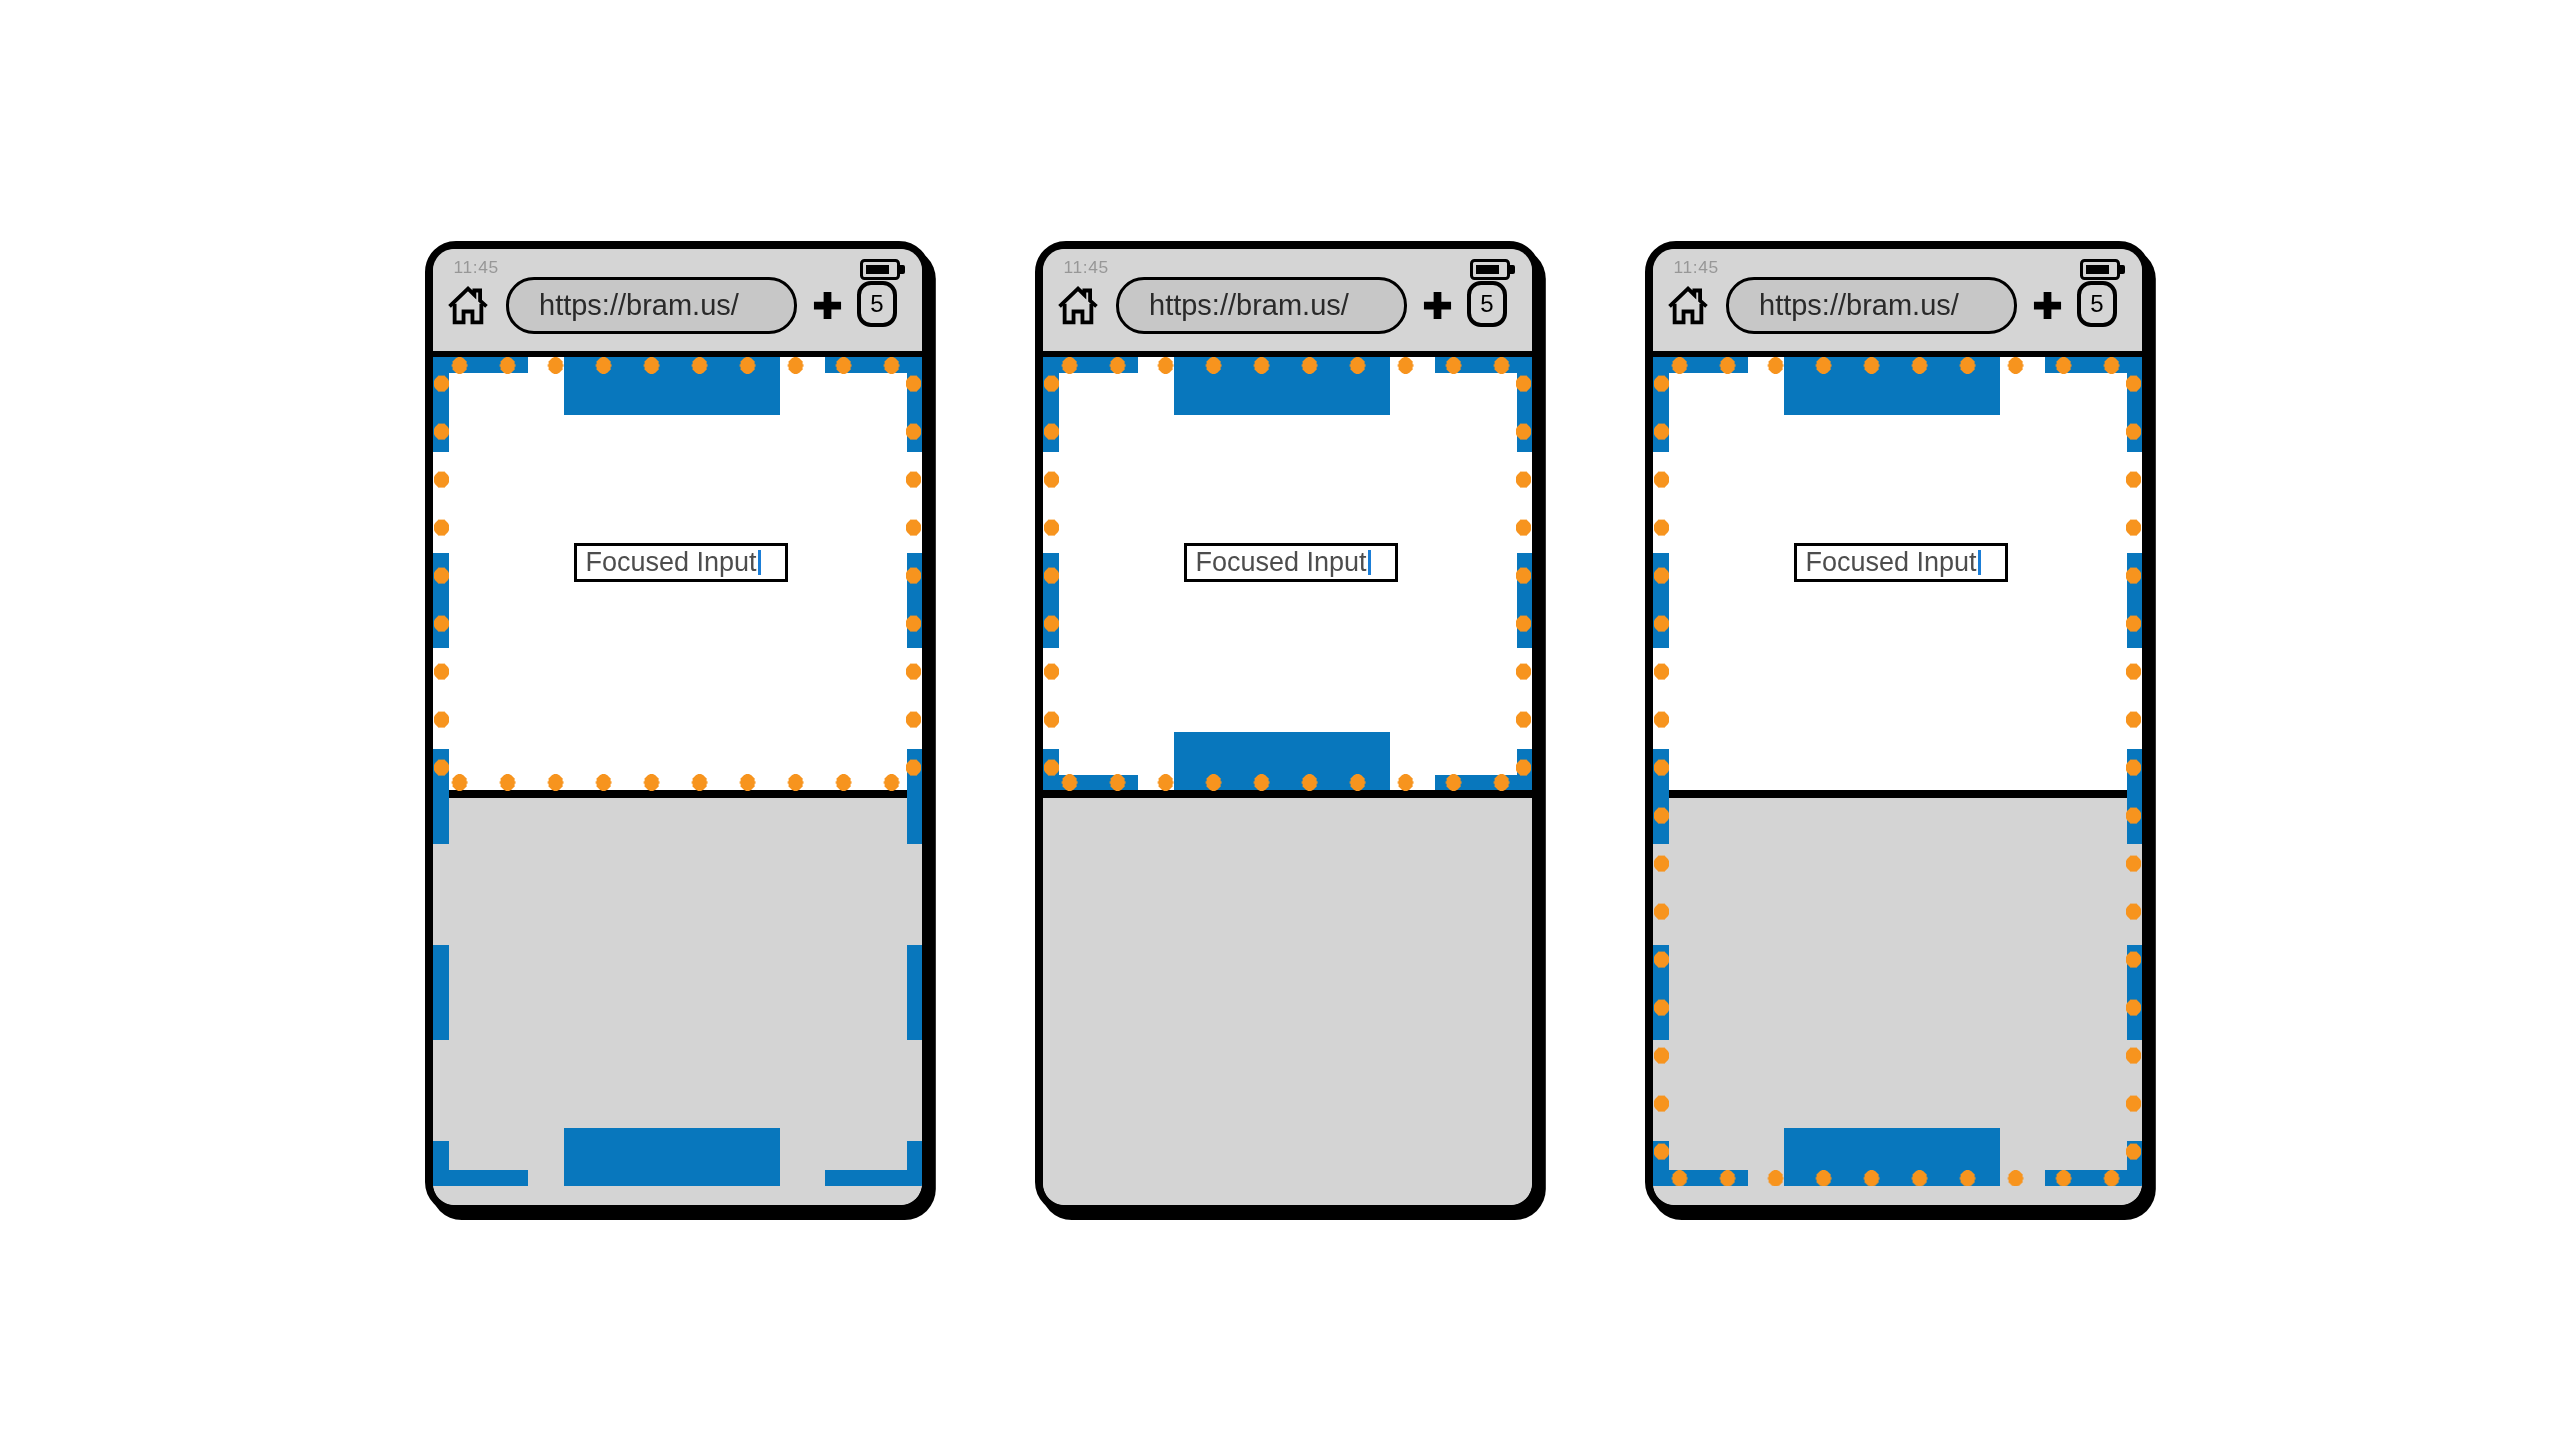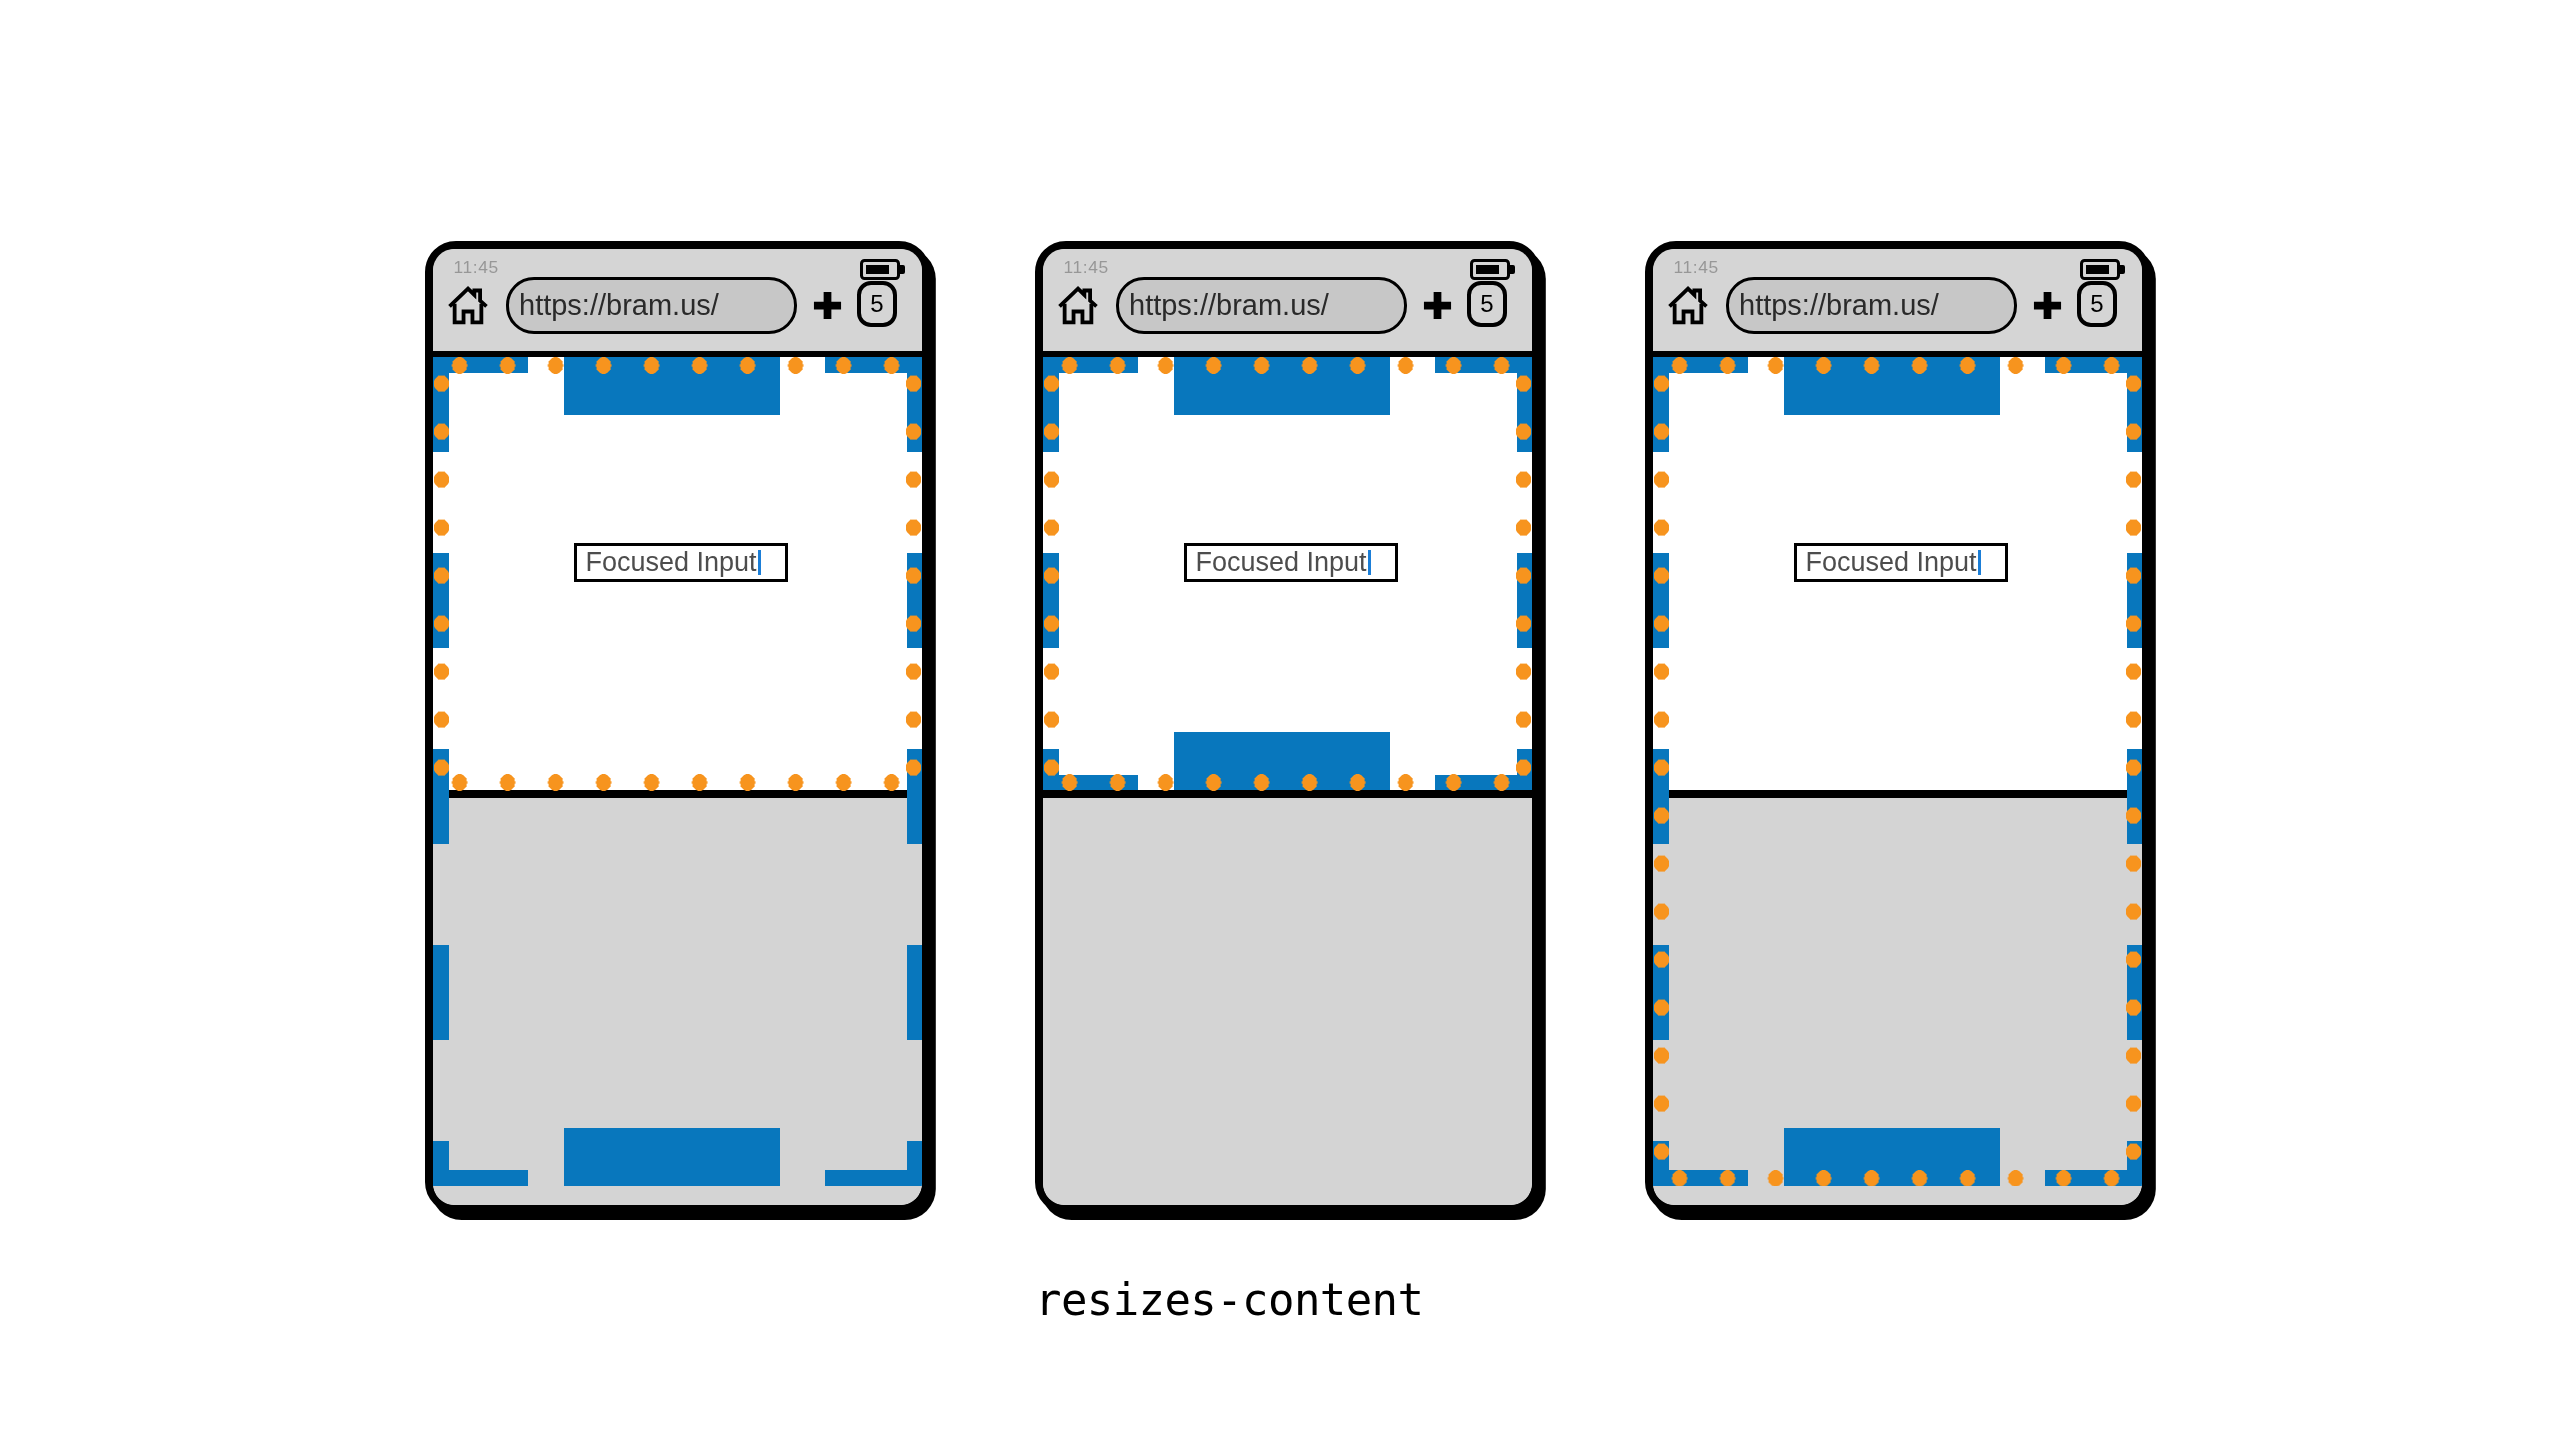--- a/index.html
+++ b/index.html
@@ -21,21 +21,21 @@
   
   .topbar{position:absolute;left:0;top:0;width:100%;height:102px;background:#D5D5D5;z-index:1;}
   .time{position:absolute;left:20.6px;top:7.7px;font-size:17.4px;color:#979797;letter-spacing:0.6px;}
   .battery{position:absolute;right:22px;top:10.3px;width:40px;height:20.6px;box-sizing:border-box;
            border:3.2px solid #000;border-radius:4.5px;}
   .battery-fill{position:absolute;left:2.6px;top:2.6px;bottom:2.6px;width:23px;background:#000;}
   .battery-nub{position:absolute;right:-7.7px;top:3.2px;width:4.5px;height:9px;background:#000;border-radius:0 1.9px 1.9px 0;}
   .home{position:absolute;left:14px;top:35px;width:42px;height:41px;}
   .pill{position:absolute;left:73px;top:28px;width:291px;height:57px;box-sizing:border-box;
         background:#C7C7C7;border:3.9px solid #000;border-radius:28px;display:flex;align-items:center;}
-  .url{margin-left:10px;font-size:29px;color:#2A2A2A;}
+  .url{margin-left:30px;font-size:29px;color:#2A2A2A;}
   .plus{position:absolute;left:379px;top:41px;width:31px;height:31px;}
   .tabbox{position:absolute;left:424px;top:32px;width:40px;height:46px;box-sizing:border-box;
           border:4.5px solid #000;border-radius:14px;display:flex;align-items:center;justify-content:center;
           font-size:24px;color:#000;}
   .sep-top{position:absolute;left:0;top:102px;width:100%;height:6.4px;background:#000;z-index:2;}
 
   
   .content{position:absolute;left:0;top:108px;width:100%;height:433px;background:#FFFFFF;z-index:1;}
   .kbd-line{position:absolute;left:0;top:541px;width:100%;height:7.7px;background:#000;z-index:1;}
   .keyboard{position:absolute;left:0;top:549px;width:100%;bottom:0;background:#D4D4D4;z-index:1;
@@ -174,21 +174,20 @@
           <span class="finput-text">Focused Input</span>
           <span class="caret"></span>
         </div>
 
         <div class="dots dots-top"></div>
         <div class="dots dots-left"></div>
         <div class="dots dots-right"></div>
         <div class="dots dots-bottom"></div>
       </div>
     </div>
-    <div class="panel-label">resizes-content</div>
   </div>
 
   <div class="col">
     <div class="phone">
       <div class="screen mode-oc">
         <div class="topbar">
           <div class="time">11:45</div>
           <div class="battery">
             <div class="battery-fill"></div>
             <div class="battery-nub"></div>

